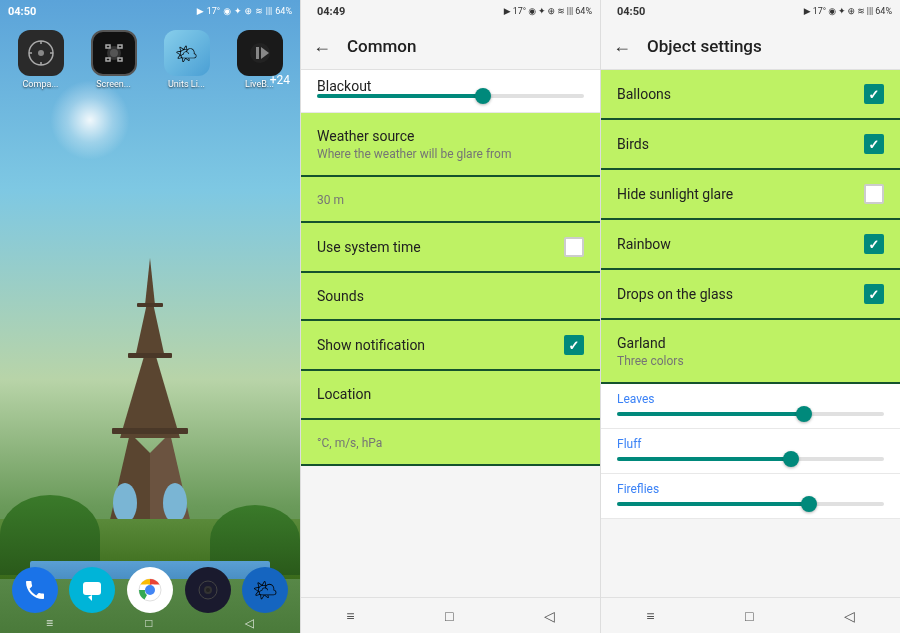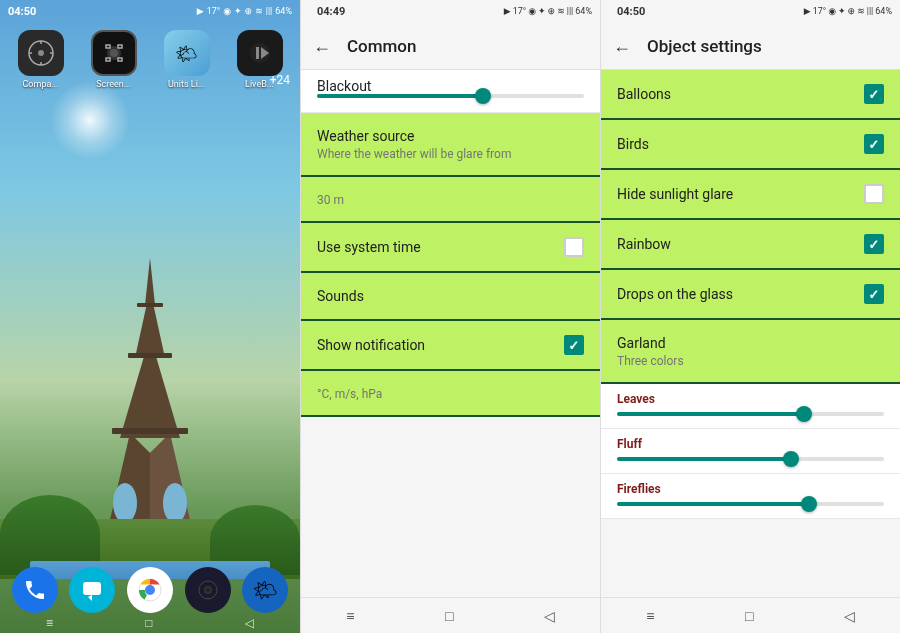--- a/index.html
+++ b/index.html
@@ -281,23 +281,22 @@
     }
 
     
     .small-slider-item {
       padding: 8px 16px 12px;
       background: #fff;
       border-bottom: 1px solid #e8e8e8;
     }
     .small-slider-label {
       font-size: 12px;
-      color: #7f1d1d;
+      color: #3b82f6;
       margin-bottom: 6px;
-      font-weight: bold;
     }
   </style>
 </head>
 <body>
 
 <div id="panel-home">
   <div class="home-bg"></div>
   <div class="sun-glare"></div>
 
   <svg style="position:absolute;bottom:70px;left:50%;transform:translateX(-50%);z-index:2;" width="120" height="310" viewBox="0 0 120 310">
@@ -493,20 +492,25 @@
       </div>
     </div>
 
     <div class="settings-item">
       <div class="settings-item-text">
         <div class="settings-item-title">Show notification</div>
       </div>
       <div class="checkbox checked"></div>
     </div>
 
+    <div class="settings-item">
+      <div class="settings-item-text">
+        <div class="settings-item-title">Location</div>
+      </div>
+    </div>
 
     <div class="settings-item">
       <div class="settings-item-text">
         <div class="settings-item-subtitle">°C, m/s, hPa</div>
       </div>
     </div>
   </div>
 
   <div class="settings-nav-bar">
     <span class="nav-icon">≡</span>

